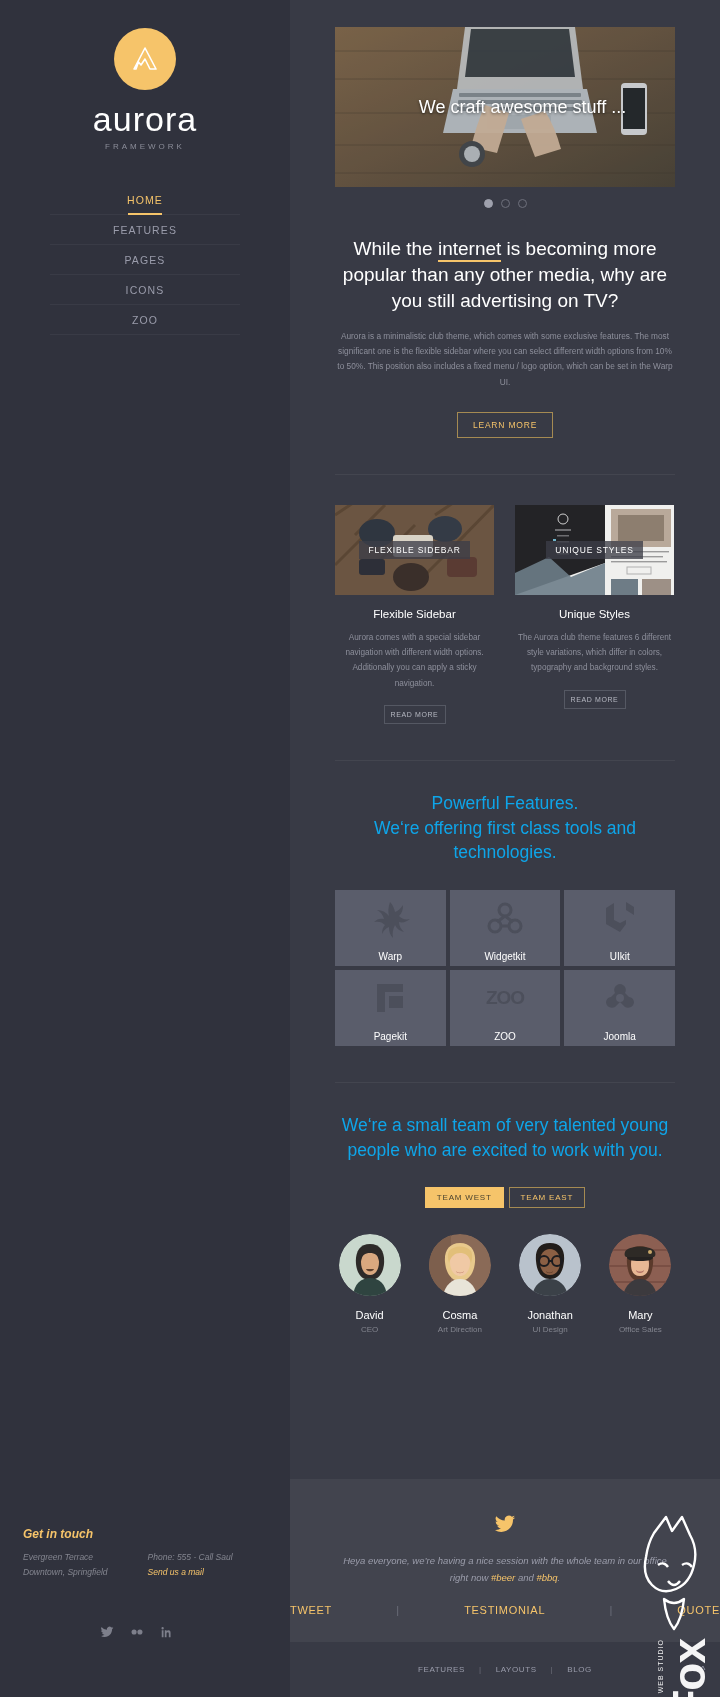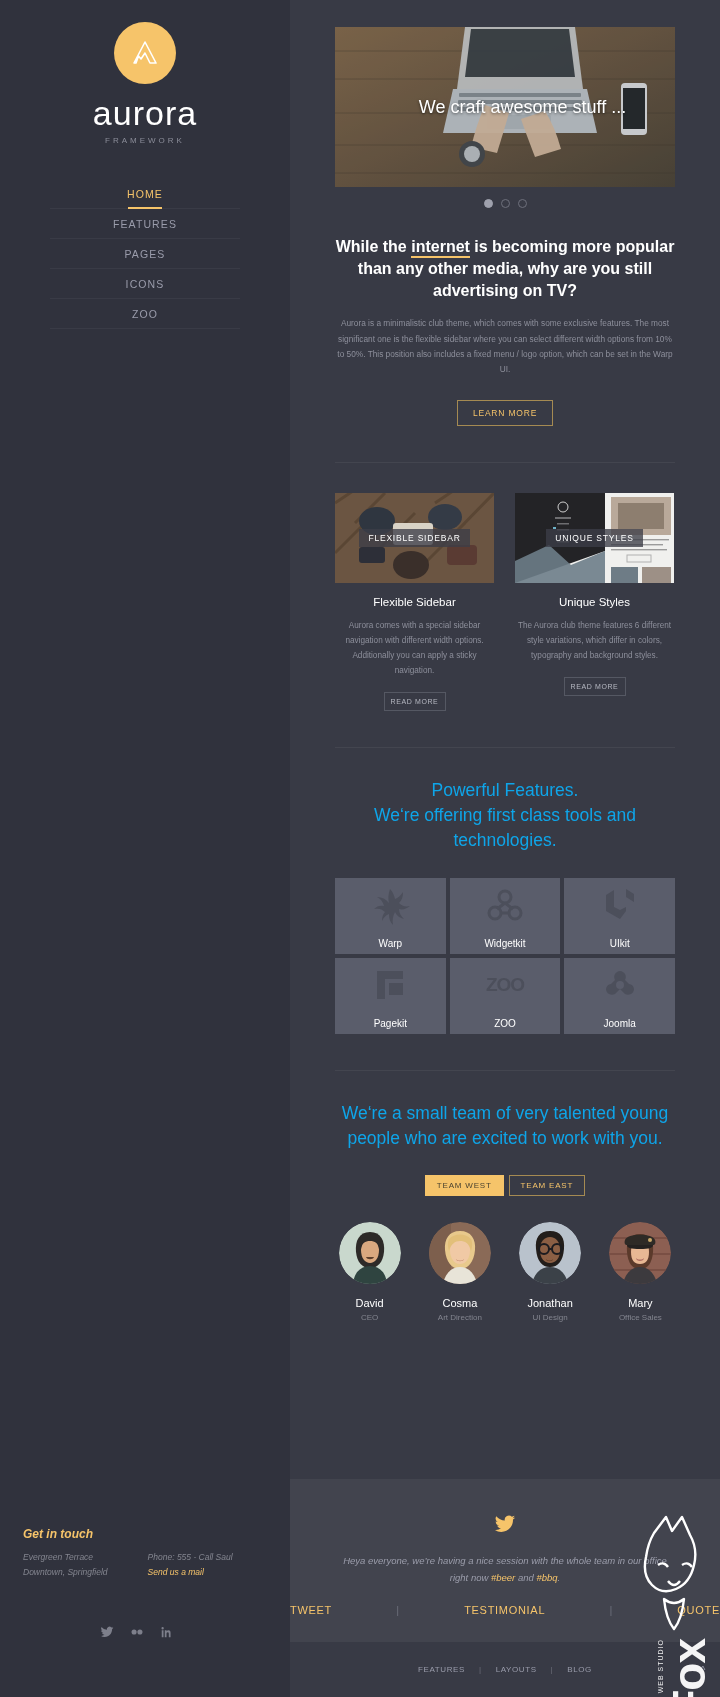--- a/index.html
+++ b/index.html
@@ -9,20 +9,21 @@
     font-family: "Liberation Sans", sans-serif;
     overflow: hidden;
   }
   .page { position: relative; width: 720px; height: 1697px; display: flex; }
 
   
   .sidebar {
     width: 290px; min-width: 290px;
     background: #30323d;
     position: relative;
+    margin-top: 6px;
   }
   .sidebar-inner { padding-top: 22px; text-align: center; }
   .logo-circle {
     width: 62px; height: 62px; border-radius: 50%;
     background: #f6c46a; margin: 0 auto;
     display: flex; align-items: center; justify-content: center;
   }
   .logo-text {
     margin-top: 10px;
     font-size: 34px; color: #ffffff;
@@ -79,21 +80,21 @@
     text-shadow: 0 1px 3px rgba(0,0,0,.55);
     padding-left: 39px;
   }
   .dots { display: flex; justify-content: center; gap: 8px; margin-top: 12px; }
   .dot { width: 9px; height: 9px; border-radius: 50%; border: 1px solid #6e707c; }
   .dot.on { background: #9fa1ad; border-color: #9fa1ad; }
 
   
   .intro-h {
     margin-top: 28px; text-align: center;
-    font-size: 16px; line-height: 1.38; color: #fff; font-weight: 700;
+    font-size: 19px; line-height: 1.38; color: #fff; font-weight: 400;
   }
   .u-acc { border-bottom: 2px solid #f6c46a; padding-bottom: 1px; }
   .intro-p {
     margin-top: 14px; text-align: center;
     font-size: 8.3px; line-height: 1.85; color: #8d8f9b;
   }
   .btn-outline {
     display: block; width: 96px; margin: 22px auto 0;
     text-align: center; padding: 7px 0;
     border: 1px solid #a58a52; color: #f6c46a;

